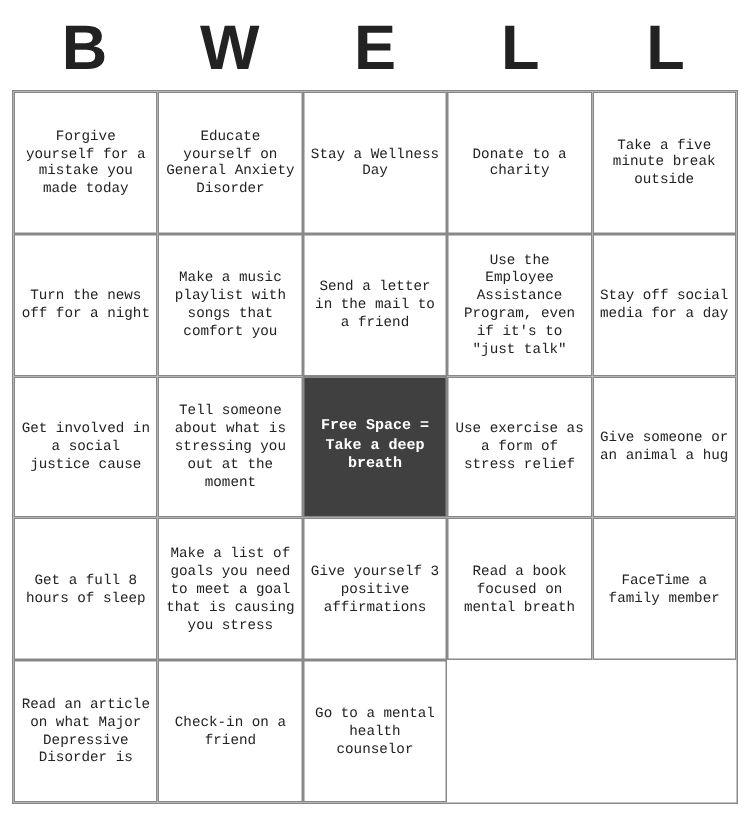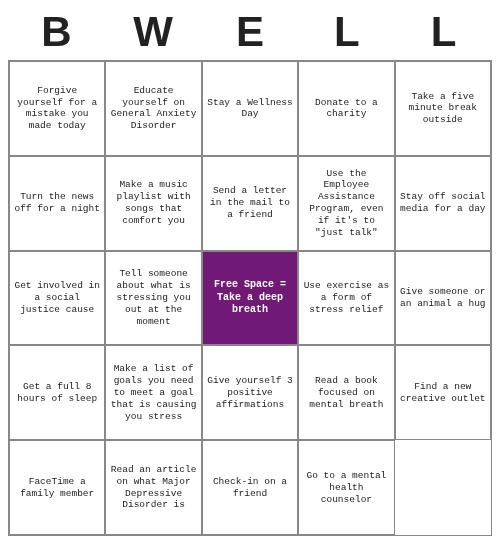--- a/index.html
+++ b/index.html
@@ -44,21 +44,21 @@
       justify-content: center;
       text-align: center;
       padding: 3px;
       font-size: 9.5px;
       line-height: 1.25;
       color: #222;
       background: #fff;
       min-height: 82px;
     }
     .bingo-cell.free-space {
-      background: #701a75;
+      background: #404040;
       color: #fff;
       font-weight: bold;
       font-size: 10px;
     }
   </style>
 </head>
 <body>
 
 <div class="bingo-title">
   <span class="bingo-letter">B</span>
@@ -81,18 +81,17 @@
     <div class="bingo-cell">Stay off social media for a day</div>
     <div class="bingo-cell">Get involved in a social justice cause</div>
     <div class="bingo-cell">Tell someone about what is stressing you out at the moment</div>
     <div class="bingo-cell free-space">Free Space = Take a deep breath</div>
     <div class="bingo-cell">Use exercise as a form of stress relief</div>
     <div class="bingo-cell">Give someone or an animal a hug</div>
     <div class="bingo-cell">Get a full 8 hours of sleep</div>
     <div class="bingo-cell">Make a list of goals you need to meet a goal that is causing you stress</div>
     <div class="bingo-cell">Give yourself 3 positive affirmations</div>
     <div class="bingo-cell">Read a book focused on mental breath</div>
-    <div class="bingo-cell">Find a new creative outlet</div>
     <div class="bingo-cell">FaceTime a family member</div>
     <div class="bingo-cell">Read an article on what Major Depressive Disorder is</div>
     <div class="bingo-cell">Check-in on a friend</div>
     <div class="bingo-cell">Go to a mental health counselor</div>
   </div>
 
 </body></html>

